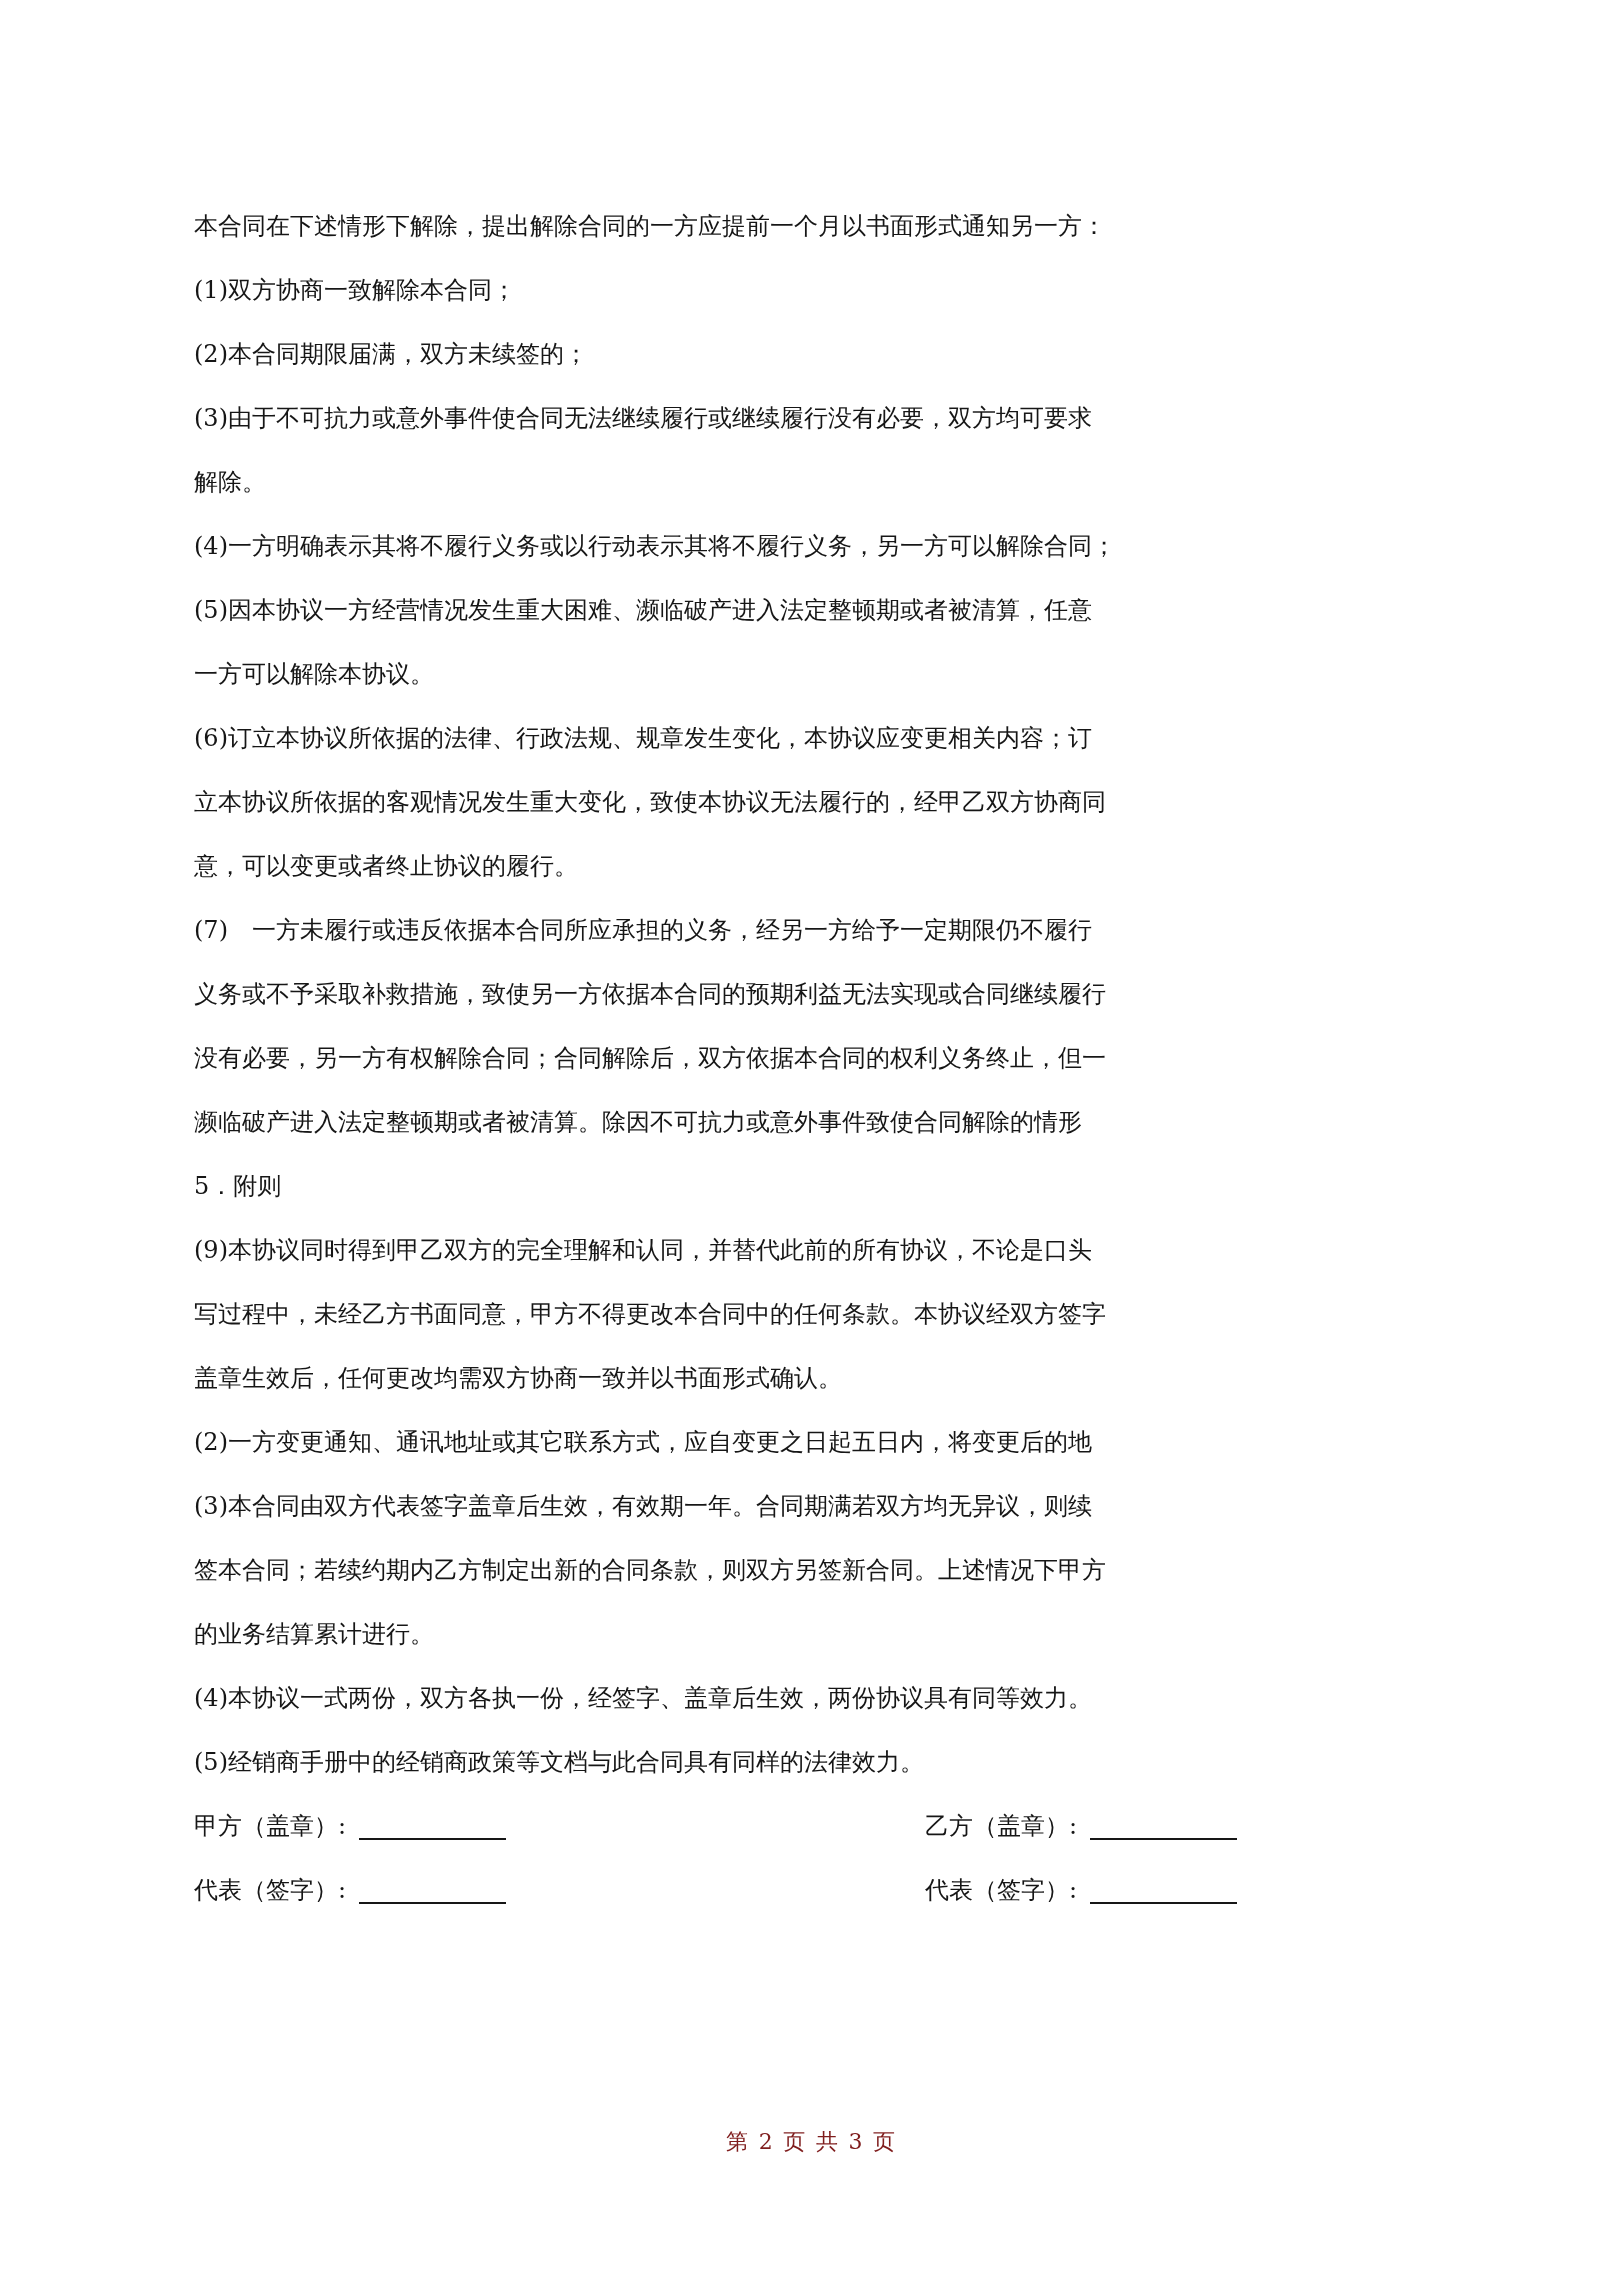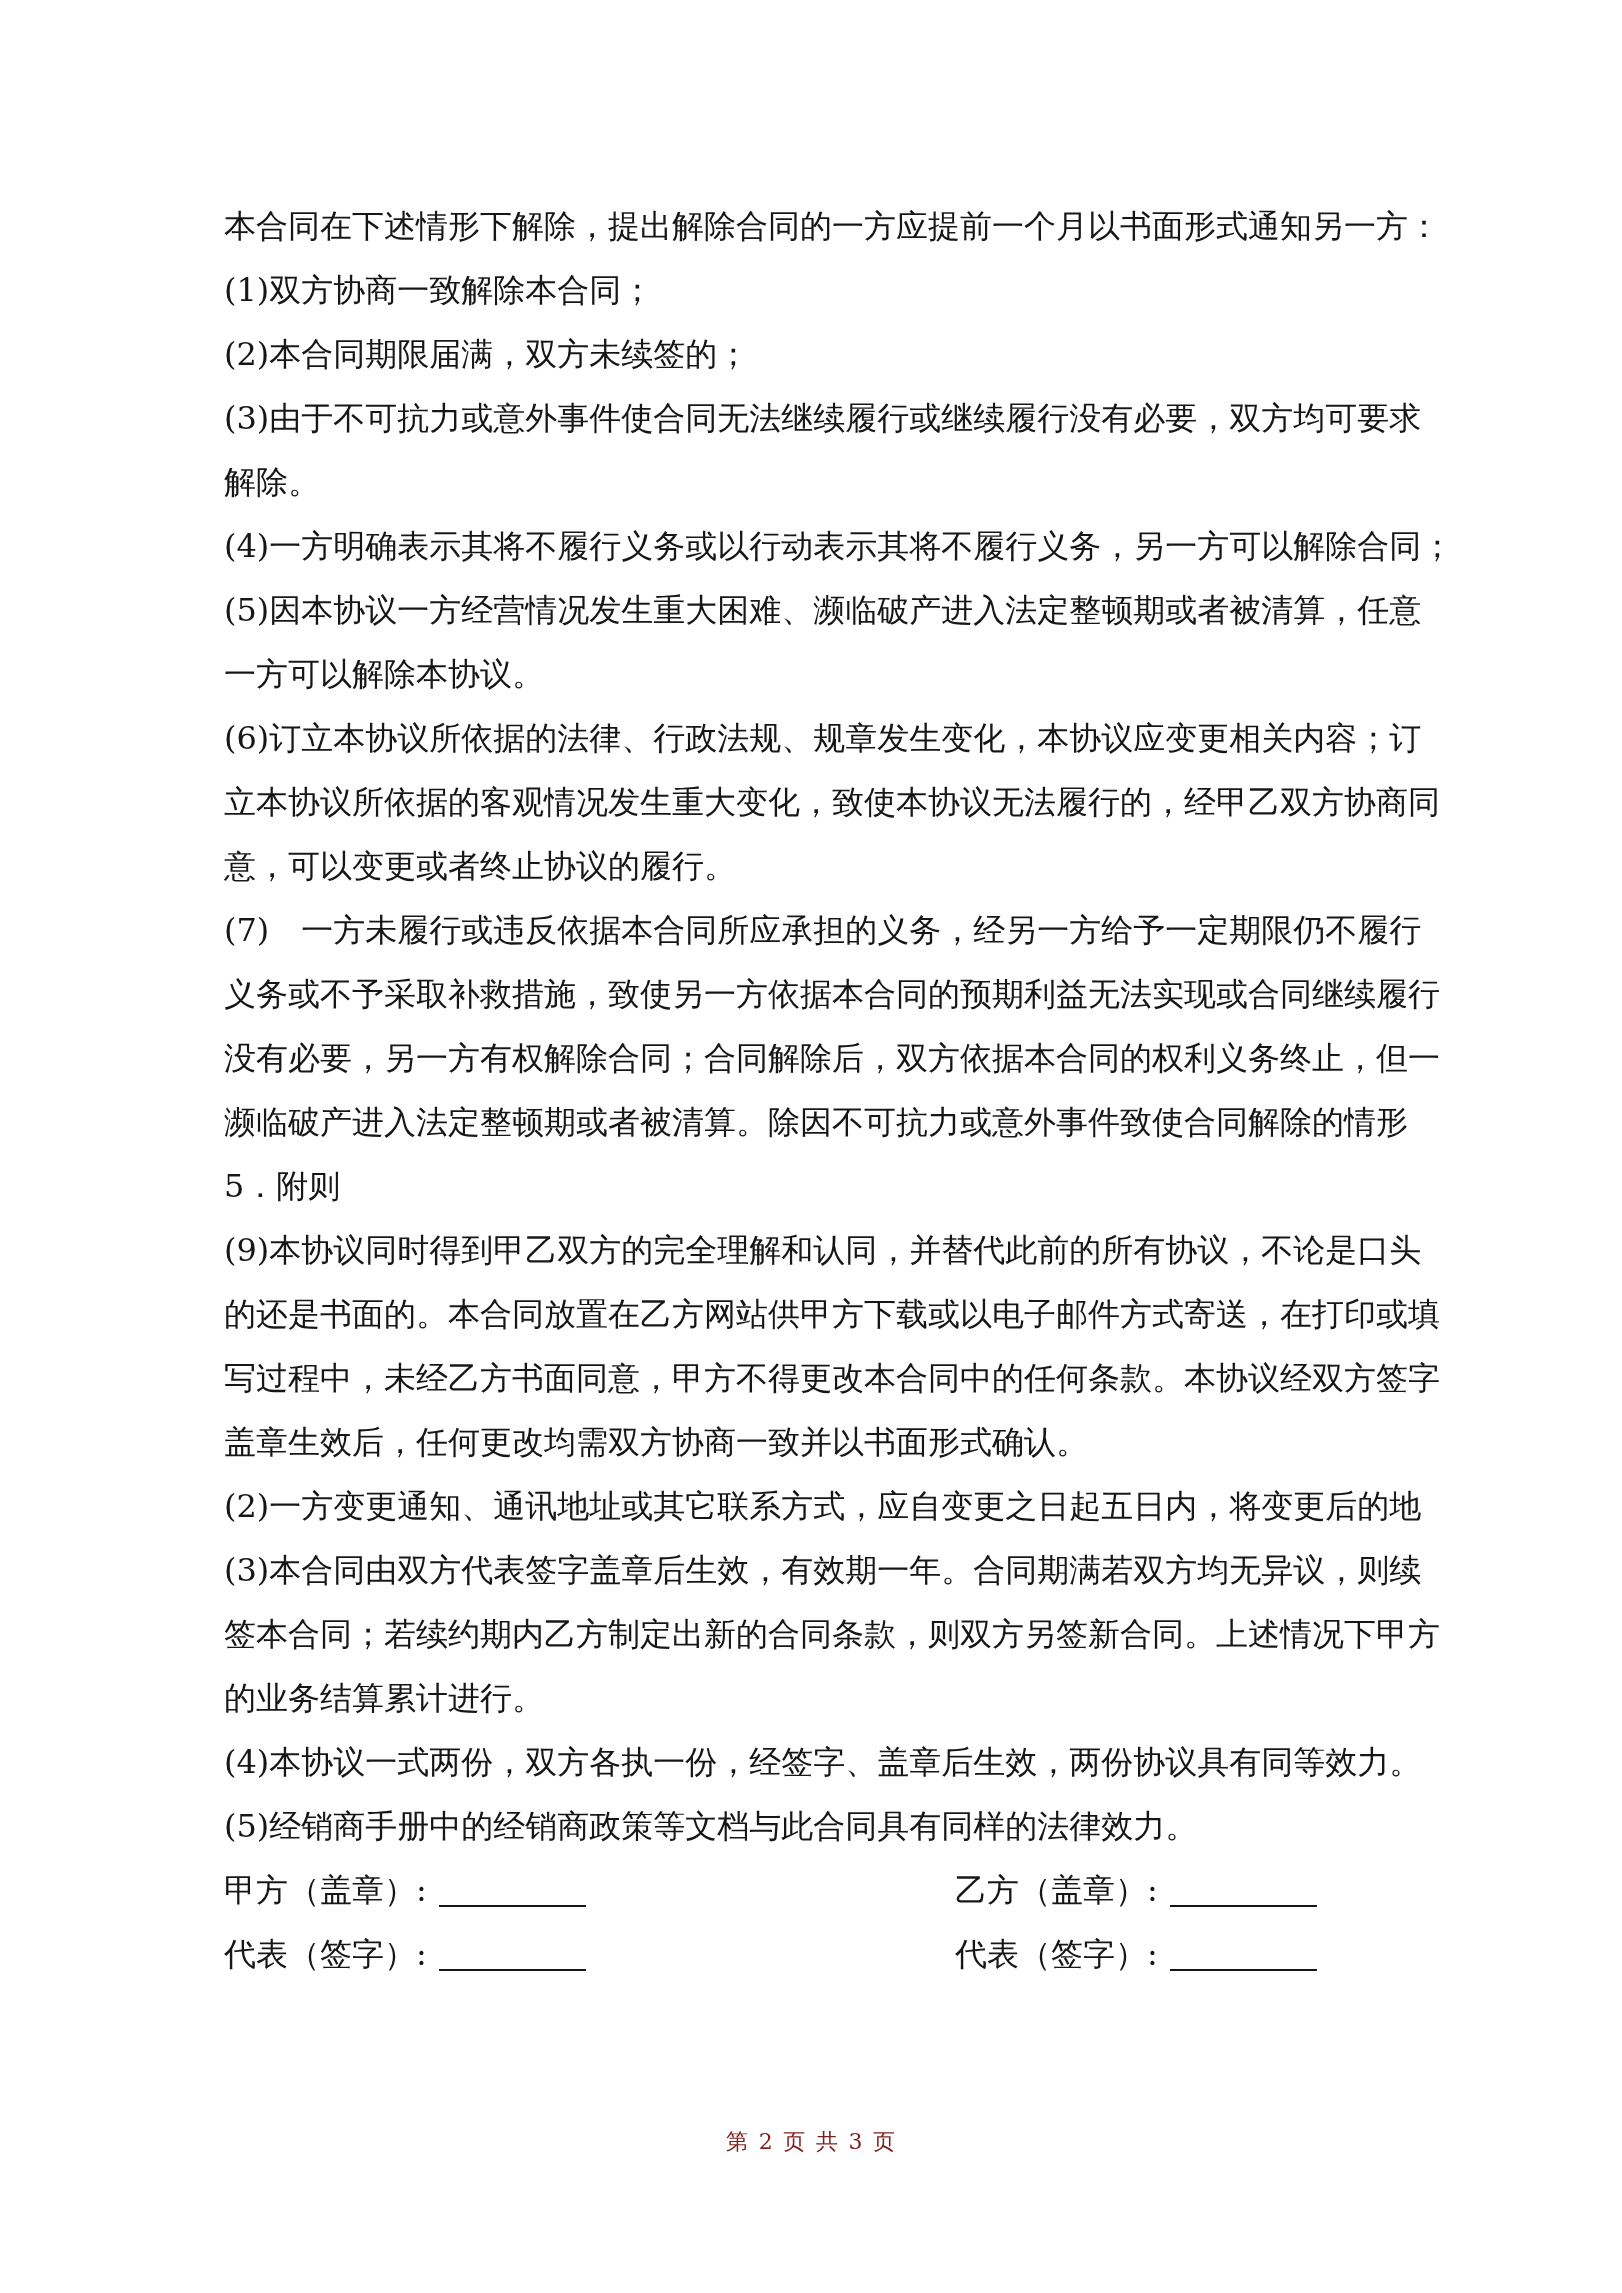--- a/index.html
+++ b/index.html
@@ -18,24 +18,23 @@
   }
   .content {
     position: absolute;
     left: 194px;
     top: 194px;
     width: 1336px;
   }
   .line {
     height: 64px;
     line-height: 64px;
-    font-size: 32px;
+    font-size: 24px;
     white-space: pre;
     letter-spacing: 0;
-    margin-left: 30px;
   }
   .sig-row {
     display: flex;
     gap: 40px;
   }
   .sig-col {
     white-space: pre;
   }
   .sig-col.first {
     width: 691px;
@@ -74,21 +73,20 @@
     <div class="line">一方可以解除本协议。</div>
     <div class="line">(6)订立本协议所依据的法律、行政法规、规章发生变化，本协议应变更相关内容；订</div>
     <div class="line">立本协议所依据的客观情况发生重大变化，致使本协议无法履行的，经甲乙双方协商同</div>
     <div class="line">意，可以变更或者终止协议的履行。</div>
     <div class="line">(7)　一方未履行或违反依据本合同所应承担的义务，经另一方给予一定期限仍不履行</div>
     <div class="line">义务或不予采取补救措施，致使另一方依据本合同的预期利益无法实现或合同继续履行</div>
     <div class="line">没有必要，另一方有权解除合同；合同解除后，双方依据本合同的权利义务终止，但一</div>
     <div class="line">濒临破产进入法定整顿期或者被清算。除因不可抗力或意外事件致使合同解除的情形</div>
     <div class="line">5．附则</div>
     <div class="line">(9)本协议同时得到甲乙双方的完全理解和认同，并替代此前的所有协议，不论是口头</div>
-    <div class="line">的还是书面的。本合同放置在乙方网站供甲方下载或以电子邮件方式寄送，在打印或填</div>
     <div class="line">写过程中，未经乙方书面同意，甲方不得更改本合同中的任何条款。本协议经双方签字</div>
     <div class="line">盖章生效后，任何更改均需双方协商一致并以书面形式确认。</div>
     <div class="line">(2)一方变更通知、通讯地址或其它联系方式，应自变更之日起五日内，将变更后的地</div>
     <div class="line">(3)本合同由双方代表签字盖章后生效，有效期一年。合同期满若双方均无异议，则续</div>
     <div class="line">签本合同；若续约期内乙方制定出新的合同条款，则双方另签新合同。上述情况下甲方</div>
     <div class="line">的业务结算累计进行。</div>
     <div class="line">(4)本协议一式两份，双方各执一份，经签字、盖章后生效，两份协议具有同等效力。</div>
     <div class="line">(5)经销商手册中的经销商政策等文档与此合同具有同样的法律效力。</div>
 
     <div class="line sig-row">

